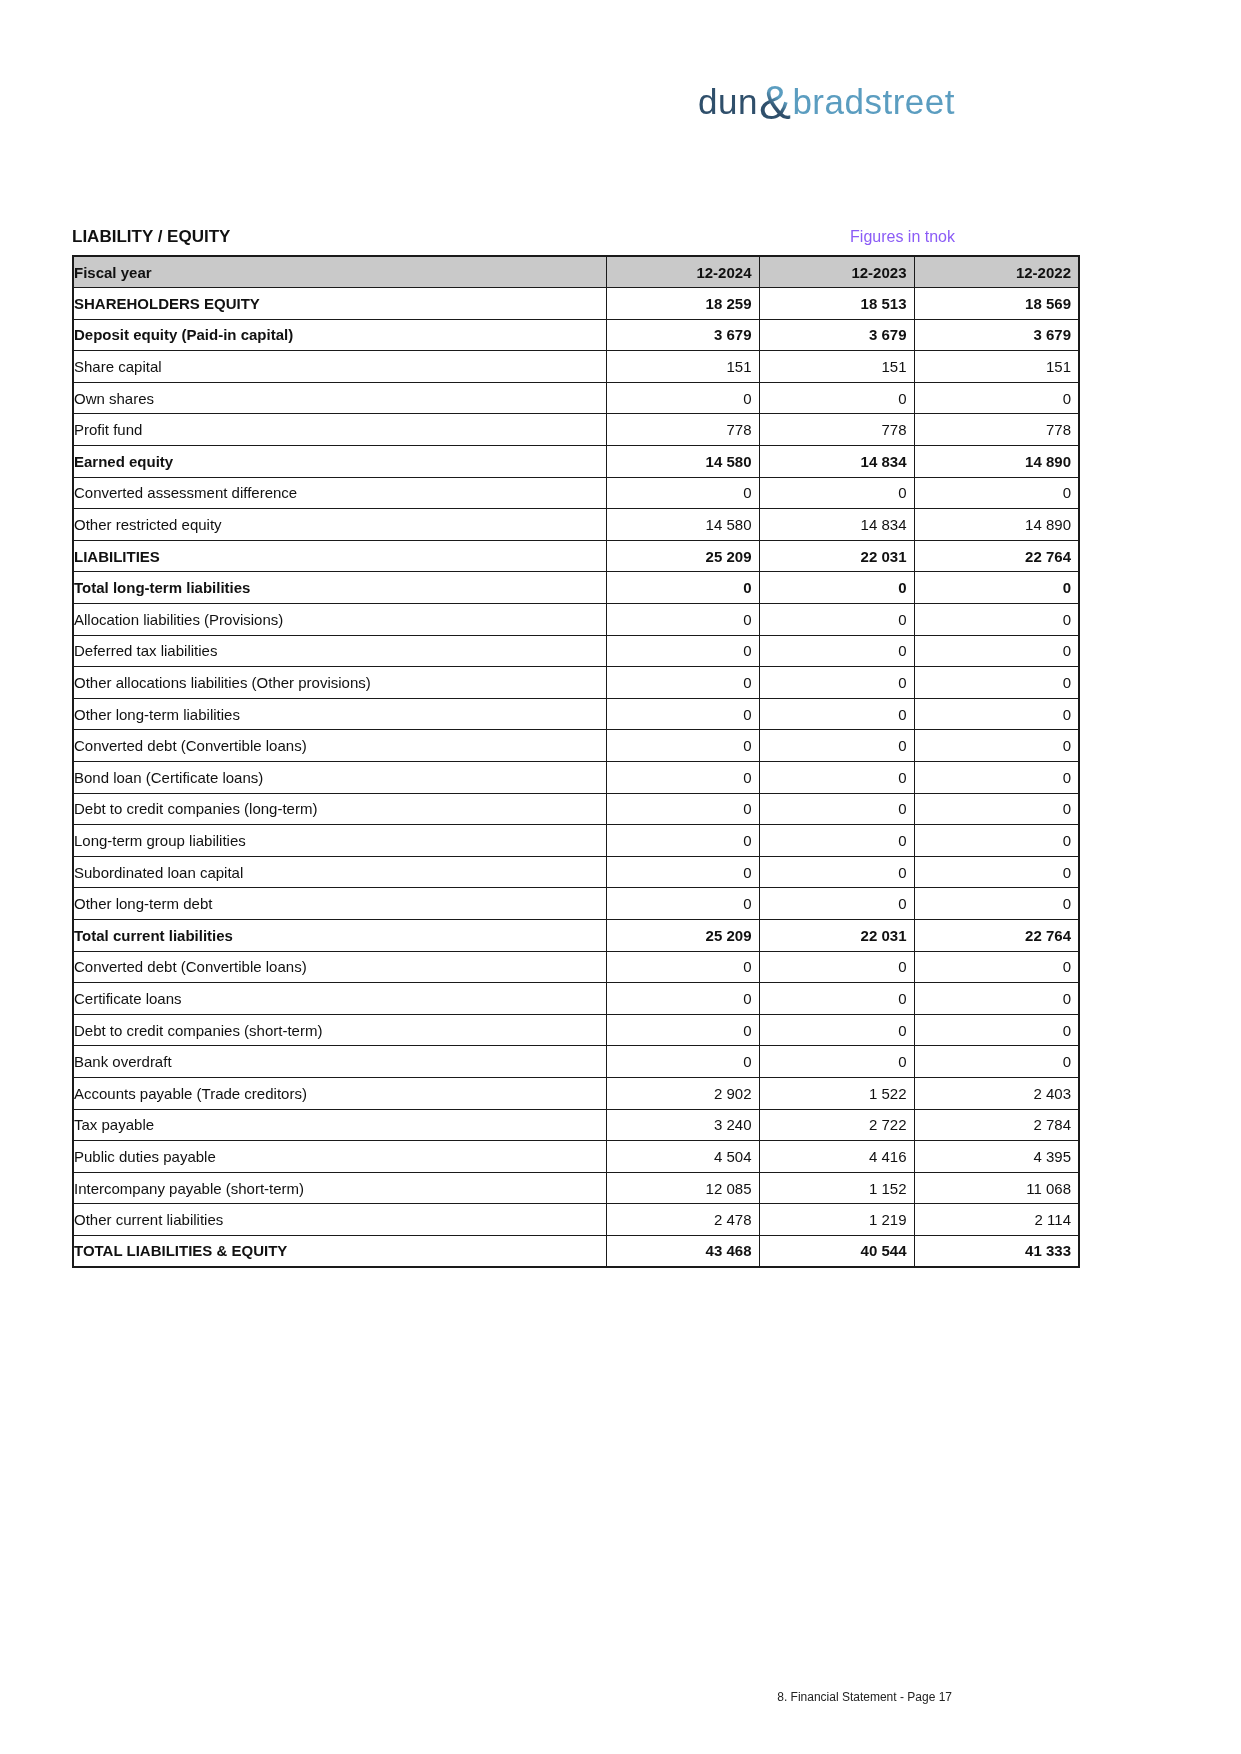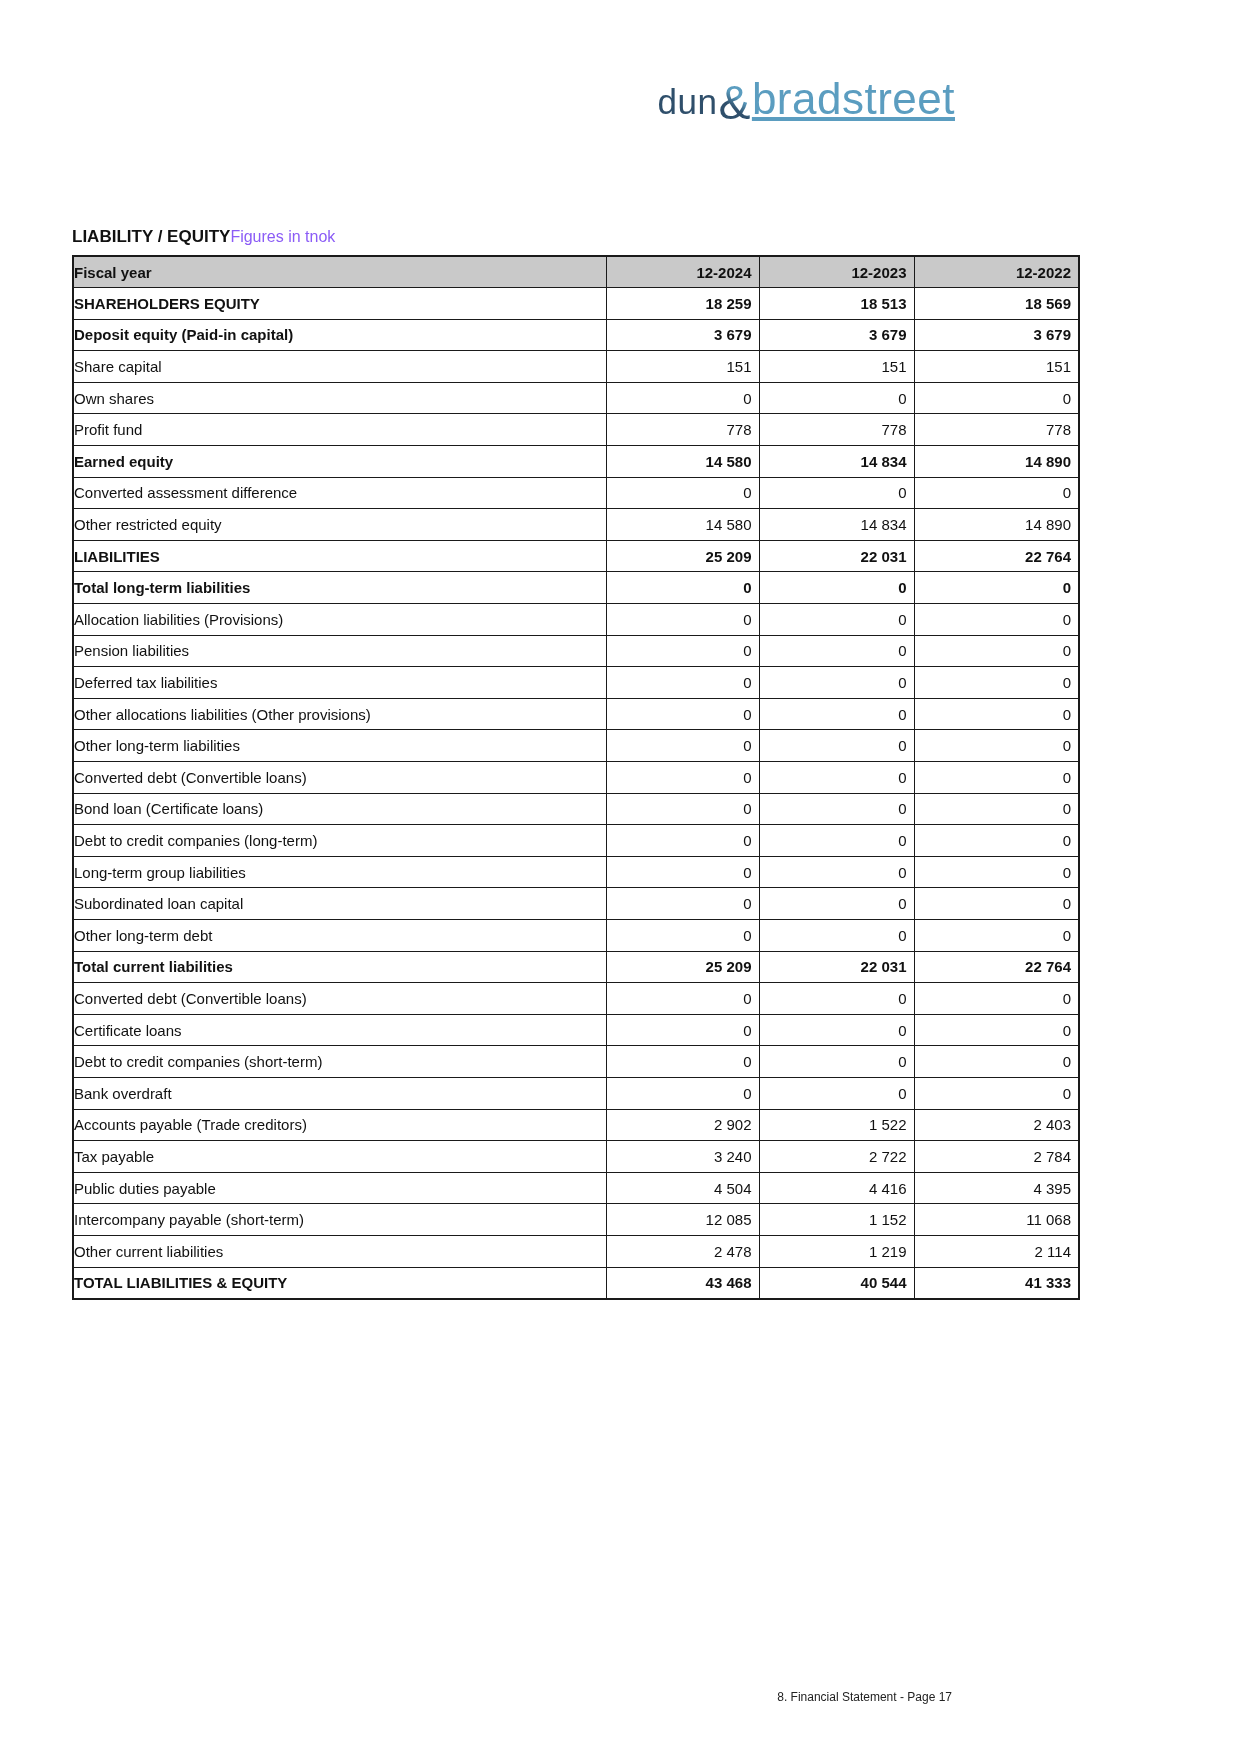--- a/index.html
+++ b/index.html
@@ -39,29 +39,30 @@
   }
   @supports ((-webkit-background-clip: text)) {
     .logo .amp {
       background: linear-gradient(215deg, var(--logo_light, #5b9dc0) 0%, var(--logo_light, #5b9dc0) 38%, var(--logo_dark, #2f4f6b) 58%);
       -webkit-background-clip: text;
       background-clip: text;
       -webkit-text-fill-color: transparent;
       color: transparent;
     }
   }
-  .logo .w2 { font-size: 44px; color: var(--logo_light, #5b9dc0); text-decoration: underline; }
+  .logo .w2 { font-size: 35px; color: var(--logo_light, #5b9dc0); }
 
   
   .table-caption {
     position: absolute;
     top: 227px;
     left: 72px;
     right: 163px;
     display: flex;
+    justify-content: space-between;
     align-items: baseline;
   }
   .table-caption .title { font-size: 17px; font-weight: 700; color: #111; }
   .table-caption .note  { font-size: 16px; font-weight: 400; color: #8b5cf6; }
 
   
   table.fin {
     position: absolute;
     top: 255px;
     left: 72px;
@@ -185,26 +186,20 @@
           <td class="cell-num">0</td>
           <td class="cell-num">0</td>
         </tr>
         <tr>
           <td class="cell-label">Allocation liabilities (Provisions)</td>
           <td class="cell-num">0</td>
           <td class="cell-num">0</td>
           <td class="cell-num">0</td>
         </tr>
         <tr>
-          <td class="cell-label">Pension liabilities</td>
-          <td class="cell-num">0</td>
-          <td class="cell-num">0</td>
-          <td class="cell-num">0</td>
-        </tr>
-        <tr>
           <td class="cell-label">Deferred tax liabilities</td>
           <td class="cell-num">0</td>
           <td class="cell-num">0</td>
           <td class="cell-num">0</td>
         </tr>
         <tr>
           <td class="cell-label">Other allocations liabilities (Other provisions)</td>
           <td class="cell-num">0</td>
           <td class="cell-num">0</td>
           <td class="cell-num">0</td>

